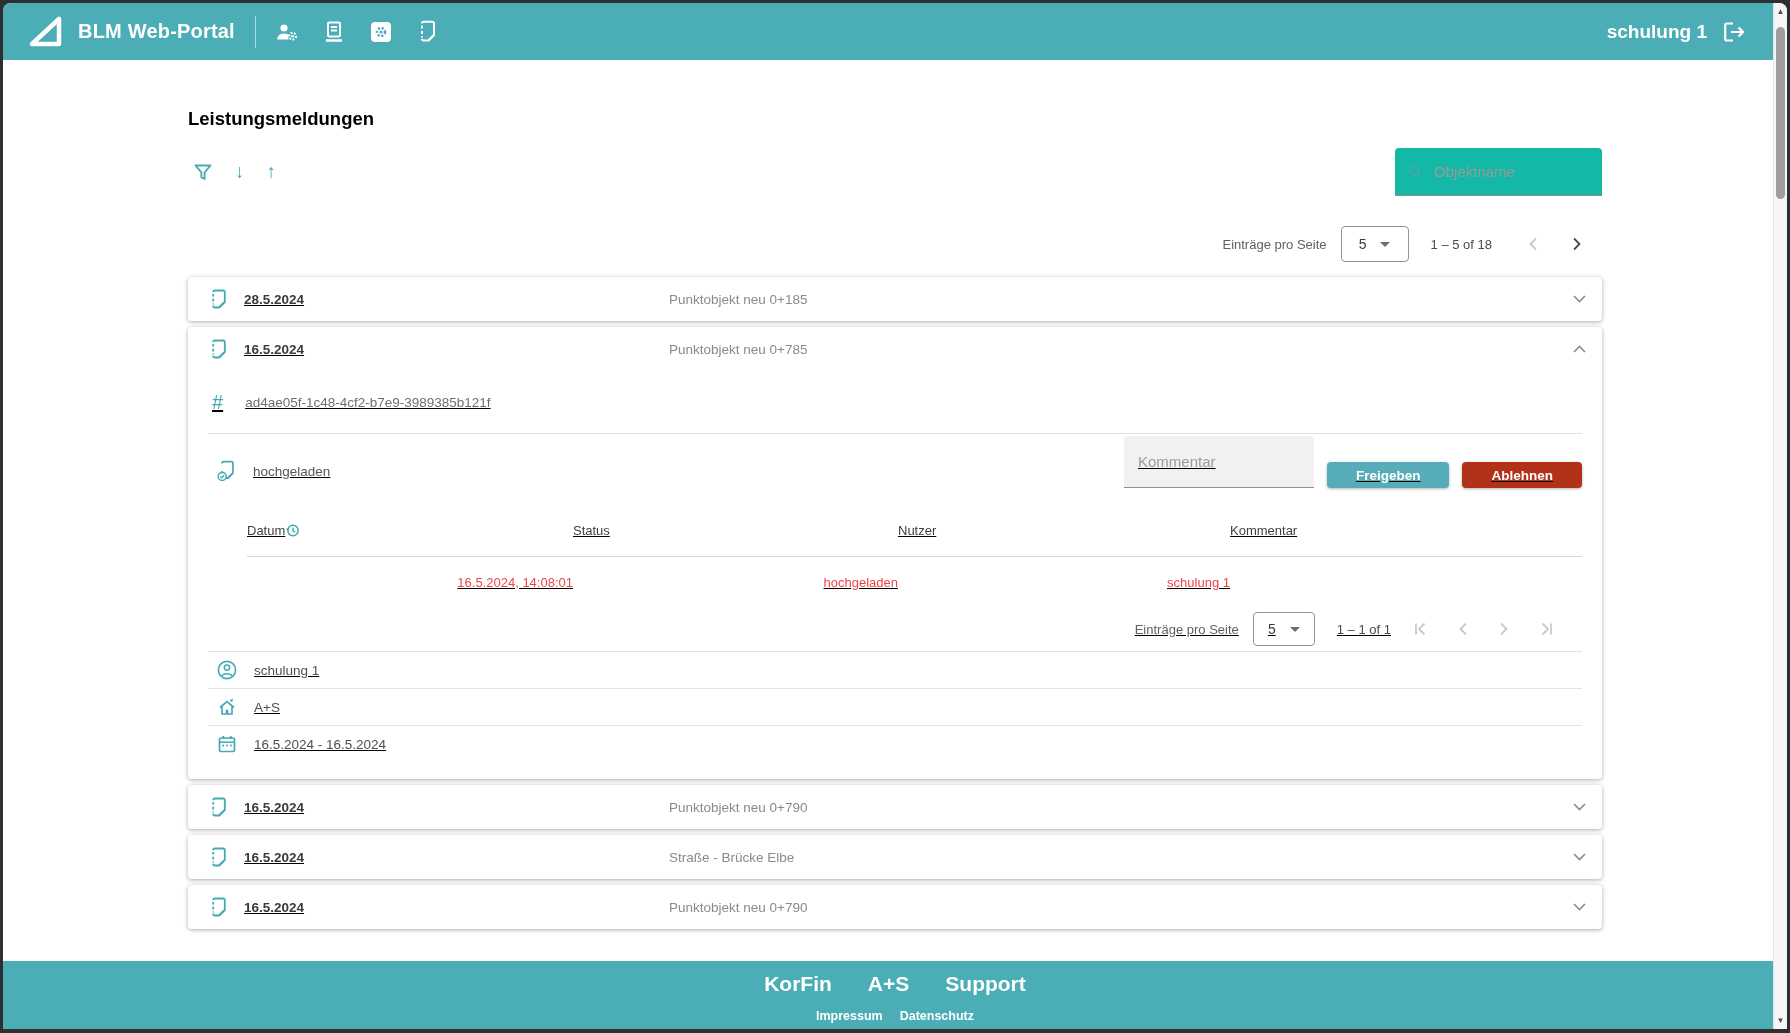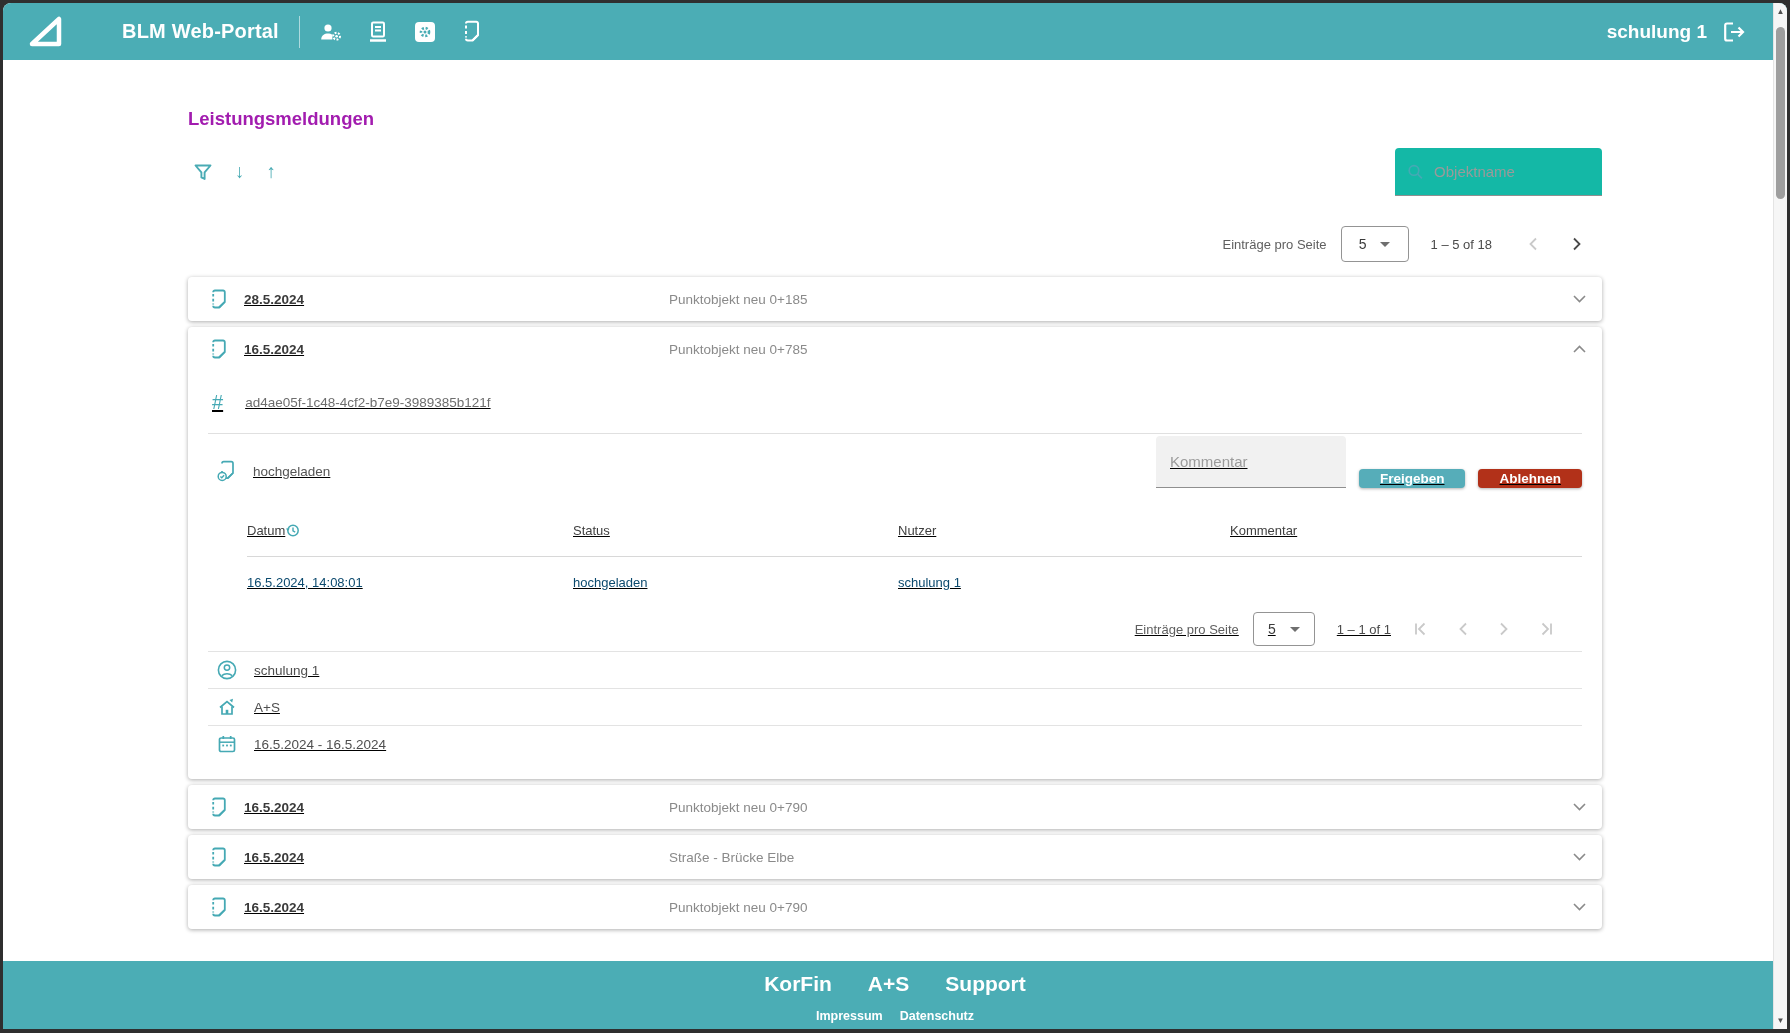--- a/index.html
+++ b/index.html
@@ -7,30 +7,30 @@
   body { font-family:"Liberation Sans", sans-serif; background:#2f2f2f; }
 
   .frame { width:1790px; height:1033px; padding:3px 3px 4px 3px; }
   .app { position:relative; width:100%; height:100%; background:#fff;
          border-radius:8px 8px 0 0; overflow:hidden; }
 
   
   .app-header { height:57px; background:#4badb5; display:flex; align-items:center;
                 padding:0 40px 0 25px; color:#fff; }
   .brand-logo { width:36px; height:34px; margin-right:14px; }
-  .brand-title { font-size:20px; font-weight:700; letter-spacing:.2px;margin-left:44px; }
+  .brand-title { font-size:20px; font-weight:700; letter-spacing:.2px; }
   .hdr-divider { width:1px; height:32px; background:rgba(255,255,255,.55); margin:0 18px 0 20px; }
   .hdr-icons { display:flex; align-items:center; gap:20px; }
   .hdr-icon-btn { width:27px; height:27px; display:flex; align-items:center; justify-content:center; }
   .hdr-right { margin-left:auto; display:flex; align-items:center; gap:14px; }
   .hdr-user { font-size:19px; font-weight:700; }
 
   
   .content { position:relative; padding:0 185px; }
-  .page-title { margin-top:48px; font-size:18.5px; font-weight:700; color:#a21caf; }
+  .page-title { margin-top:48px; font-size:18.5px; font-weight:700; color:#000000; }
 
   .toolbar { margin-top:18px; display:flex; justify-content:space-between; align-items:center; }
   .toolbar-icons { display:flex; align-items:center; gap:22px; padding-left:5px; }
   .sort-arrow { font-size:19px; color:#4aabb4; font-weight:500; }
   .search-box { width:207px; height:48px; background:#14b8a6; border-bottom:1px solid #8f8f8f;
                 border-radius:4px 4px 0 0; display:flex; align-items:center; padding:0 12px; }
   .search-box input { border:none; outline:none; background:transparent; font-size:15px;
                       color:#444; width:100%; margin-left:10px; font-family:"Liberation Sans",sans-serif; }
   .search-box input::placeholder { color:#9a9a9a; }
 
@@ -61,32 +61,32 @@
 
   .action-row { height:71px; display:flex; align-items:flex-end; padding:0 20px 17px 29px; }
   .state-group { display:flex; align-items:center; gap:16px; margin-bottom:6px; }
   .state-label { font-size:13.5px; color:#555; }
   .action-right { margin-left:auto; display:flex; align-items:flex-end; gap:13px; }
   .comment-box { width:190px; height:52px; background:#f1f1f1; border-bottom:1px solid #8f8f8f;
                  border-radius:4px 4px 0 0; display:flex; align-items:center; padding:0 14px; }
   .comment-box input { border:none; outline:none; background:transparent; width:100%;
                        font-size:15px; color:#444; font-family:"Liberation Sans",sans-serif; }
   .comment-box input::placeholder { color:#9b9b9b; }
-  .btn { height:19px; border:none; border-radius:4px; color:#fff; font-weight:700;
-         font-size:13.5px; padding:0 21px; box-shadow:0 1px 3px rgba(0,0,0,.3);
+  .btn { height:26px; border:none; border-radius:4px; color:#fff; font-weight:700;
+         font-size:13.5px; padding:0 29px; box-shadow:0 1px 3px rgba(0,0,0,.3);
          font-family:"Liberation Sans",sans-serif; }
   .btn.approve { background:#56adb9; }
   .btn.reject  { background:#b23119; }
 
   .htable { margin:0 20px; padding-left:39px; }
   .ht-row { display:grid; grid-template-columns:326px 325px 332px 1fr; align-items:center; }
   .ht-head { height:52px; border-bottom:1px solid #d8d8d8; }
   .ht-head .cell { font-size:13px; color:#3f3f3f; display:flex; align-items:center; gap:0; }
   .ht-data { height:50px; }
-  .ht-data .cell { font-size:13px; color:#0c4a6e; }
+  .ht-data .cell { font-size:13px; color:#ef4444;text-align:right; }
 
   .paginator.inner { height:44px; padding-right:42px; }
   .paginator.inner .pg-select { width:62px; height:34px; }
   .paginator.inner .pg-range { margin-right:16px;text-align:right; }
   .paginator.inner .pg-nav { gap:31px; }
 
   .details { margin:0 20px; }
   .detail-row { height:37px; display:flex; align-items:center; gap:17px; padding-left:9px;
                 border-top:1px solid #e3e3e3; font-size:13.5px; color:#4f4f4f; }
   .detail-row.last { border-bottom:1px solid #e3e3e3; }

